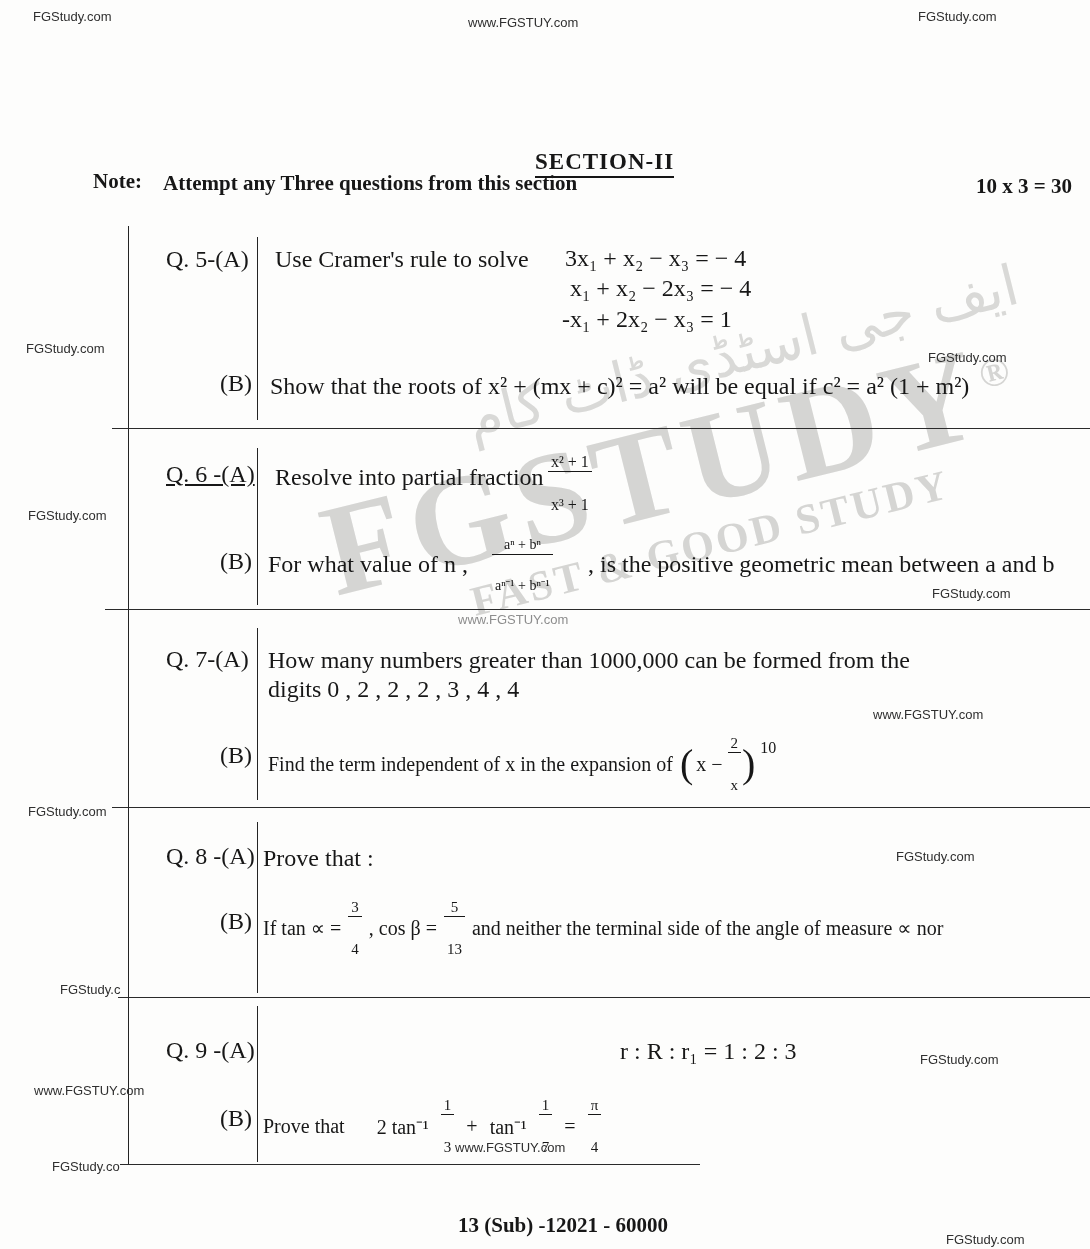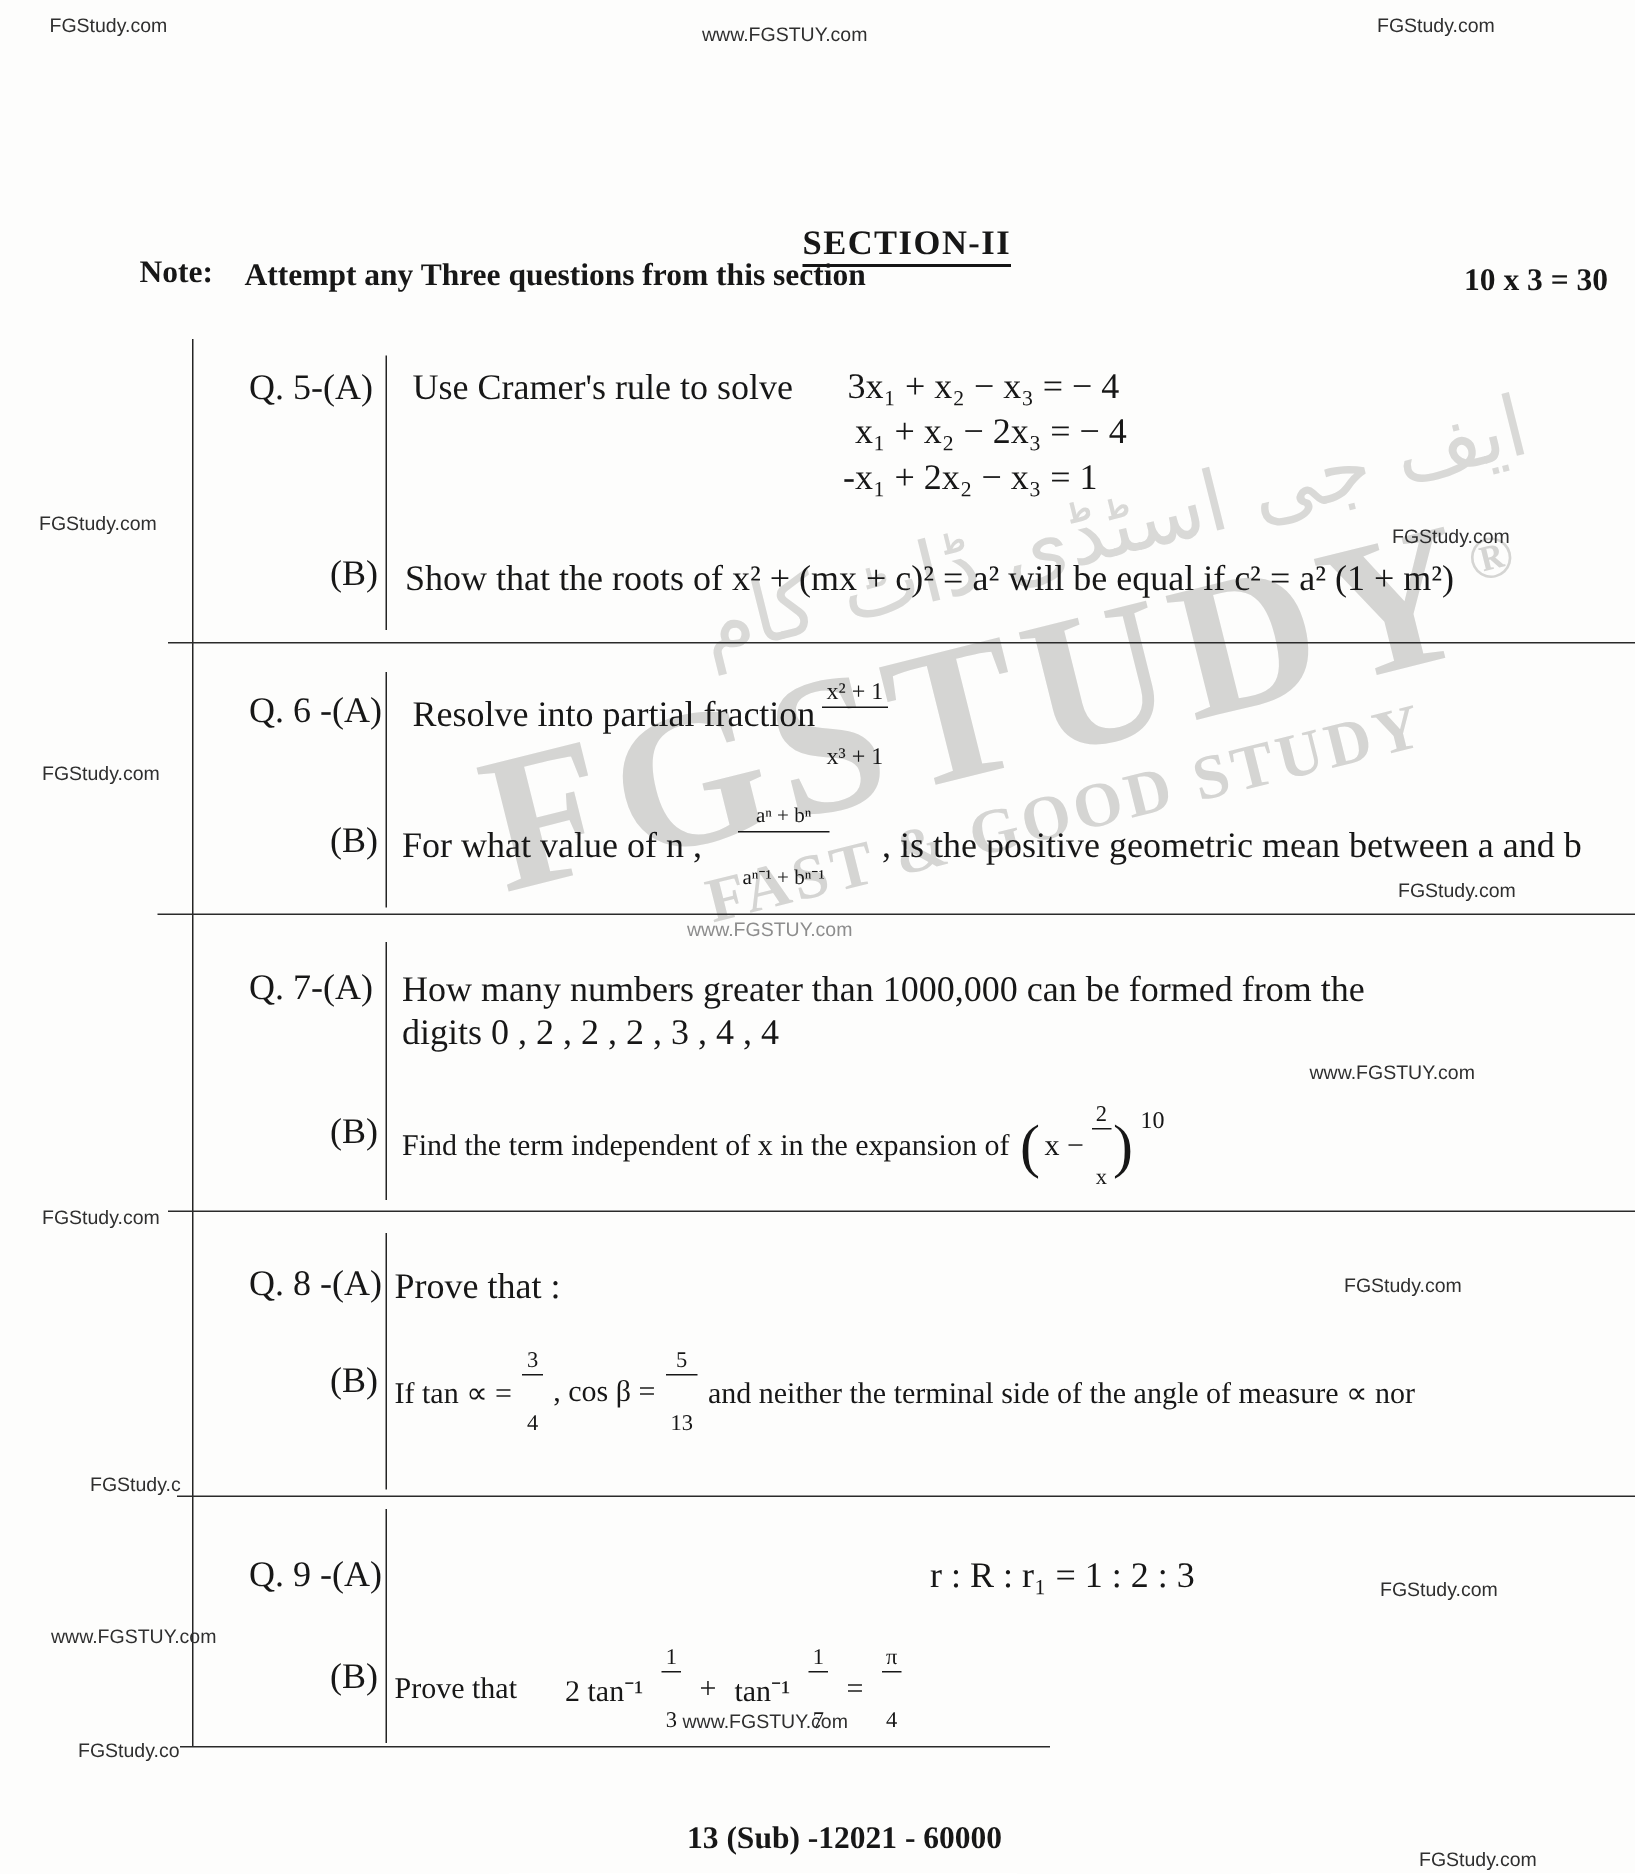--- a/index.html
+++ b/index.html
@@ -67,21 +67,21 @@
     <span class="txt" style="left:166px;top:246px;">Q. 5-(A)</span>
     <span class="txt" style="left:275px;top:246px;">Use Cramer's rule to solve</span>
     <span class="txt" style="left:565px;top:245px;">3x₁ + x₂ − x₃ = − 4</span>
     <span class="txt" style="left:570px;top:275px;">x₁ + x₂ − 2x₃ = − 4</span>
     <span class="txt" style="left:562px;top:306px;">-x₁ + 2x₂ − x₃ = 1</span>
     <span class="wm" style="left:26px;top:341px;">FGStudy.com</span>
     <span class="wm" style="left:928px;top:350px;">FGStudy.com</span>
     <span class="txt" style="left:220px;top:370px;">(B)</span>
     <span class="txt" style="left:270px;top:373px;">Show that the roots of  x² + (mx + c)² = a²  will be equal if  c² = a² (1 + m²)</span>
 
-    <span class="txt" style="left:166px;top:461px;">Q. 6 -(A)</span>
+    <span class="txt" style="left:166px;top:461px;text-decoration:underline;">Q. 6 -(A)</span>
     <span class="txt" style="left:275px;top:464px;">Resolve into partial fraction</span>
     <span class="frac" style="position:absolute;left:548px;top:452px;font-size:16px;">
       <span class="num">x² + 1</span>
         <span class="den">x³ + 1</span>
     </span>
     <span class="wm" style="left:28px;top:508px;">FGStudy.com</span>
     <span class="txt" style="left:220px;top:548px;">(B)</span>
     <span class="txt" style="left:268px;top:551px;">For what value of  n ,</span>
     <span class="frac" style="position:absolute;left:492px;top:537px;font-size:14px;">
       <span class="num">aⁿ + bⁿ</span>

